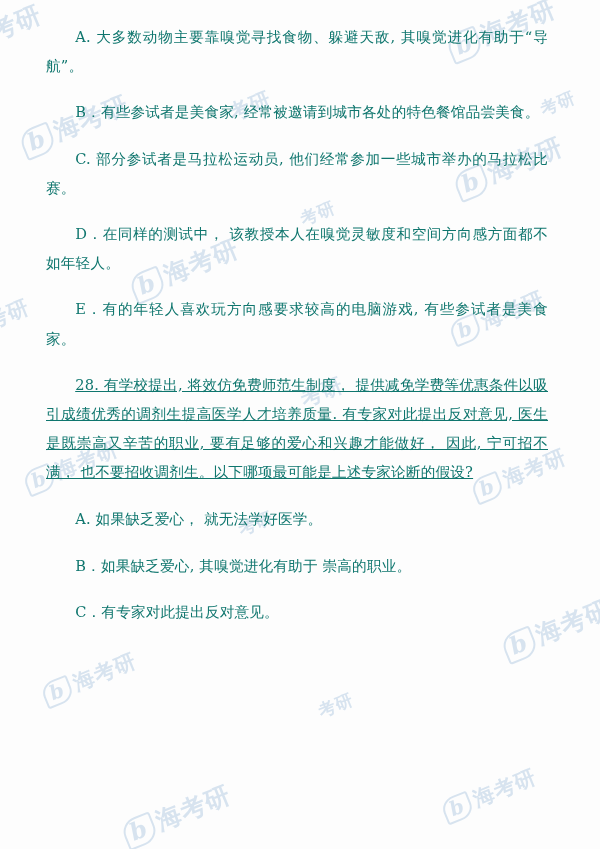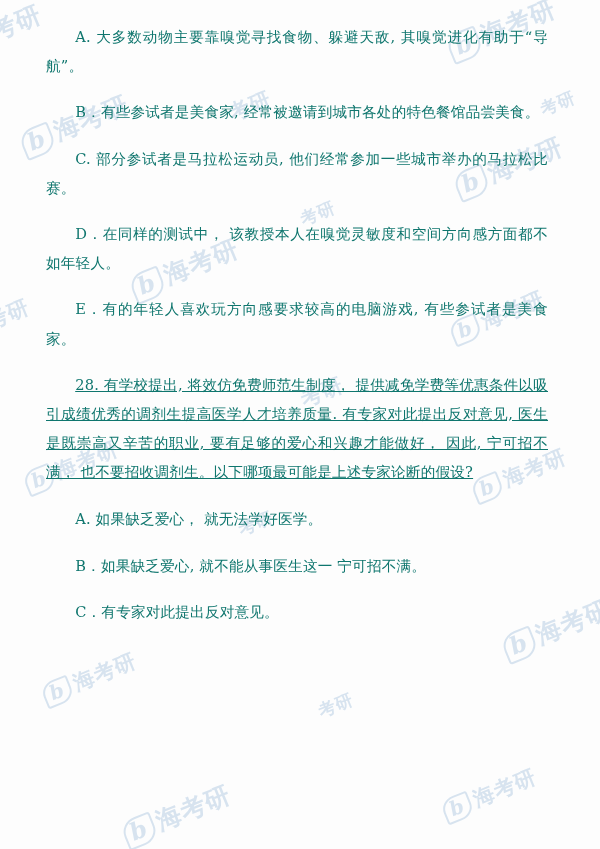--- a/index.html
+++ b/index.html
@@ -103,17 +103,17 @@
     </div>
 
   <div class="content">
     <p class="para">A. 大多数动物主要靠嗅觉寻找食物、躲避天敌, 其嗅觉进化有助于“导航”。</p>
     <p class="para">B．有些参试者是美食家, 经常被邀请到城市各处的特色餐馆品尝美食。</p>
     <p class="para">C. 部分参试者是马拉松运动员, 他们经常参加一些城市举办的马拉松比赛。</p>
     <p class="para">D．在同样的测试中， 该教授本人在嗅觉灵敏度和空间方向感方面都不如年轻人。</p>
     <p class="para">E．有的年轻人喜欢玩方向感要求较高的电脑游戏, 有些参试者是美食家。</p>
     <p class="para q-stem">28. 有学校提出, 将效仿免费师范生制度， 提供减免学费等优惠条件以吸引成绩优秀的调剂生提高医学人才培养质量. 有专家对此提出反对意见, 医生是既崇高又辛苦的职业, 要有足够的爱心和兴趣才能做好， 因此, 宁可招不满， 也不要招收调剂生。以下哪项最可能是上述专家论断的假设?</p>
     <p class="para">A. 如果缺乏爱心， 就无法学好医学。</p>
-    <p class="para">B．如果缺乏爱心, 就不能从事医生这一 宁可招不满。</p>
+    <p class="para">B．如果缺乏爱心, 其嗅觉进化有助于 崇高的职业。</p>
     <p class="para">C．有专家对此提出反对意见。</p>
   </div>
 
 </div>
 
 </body></html>

